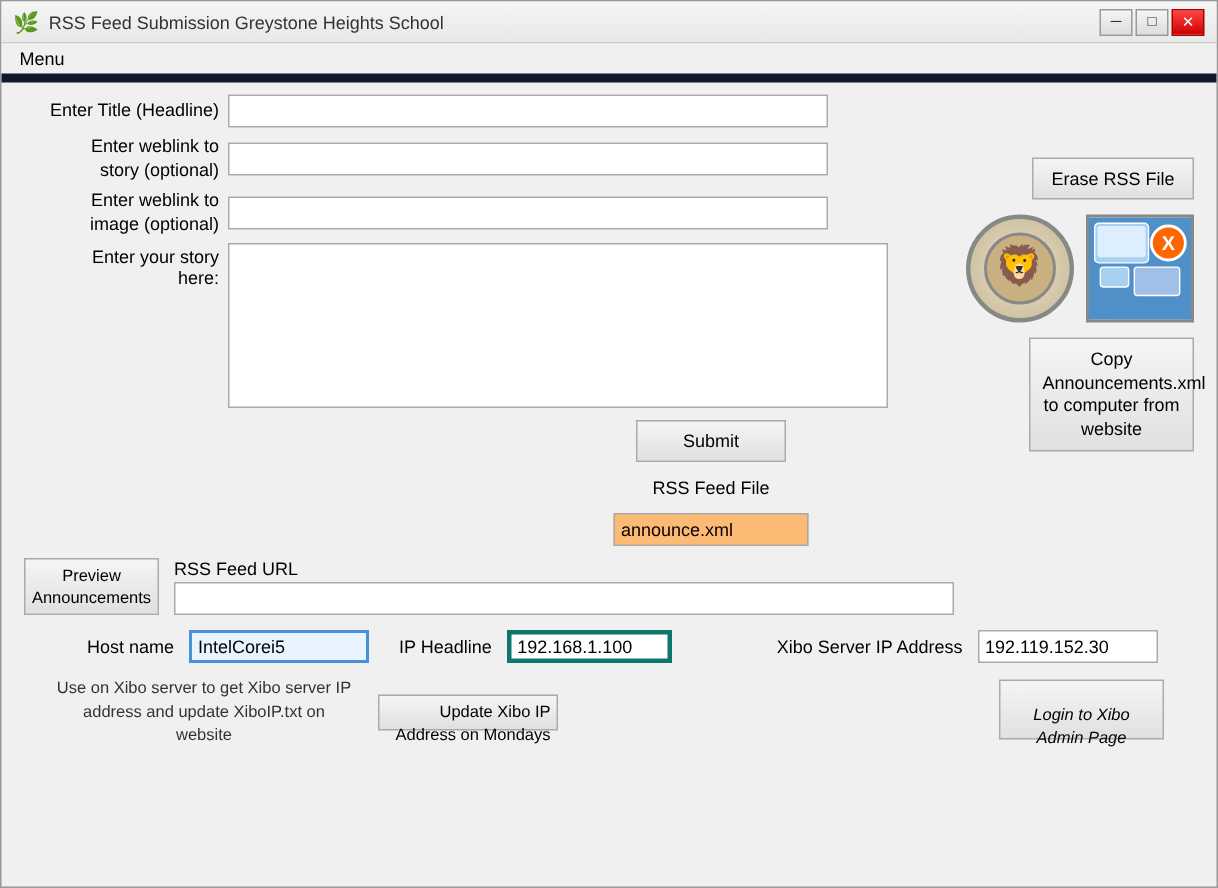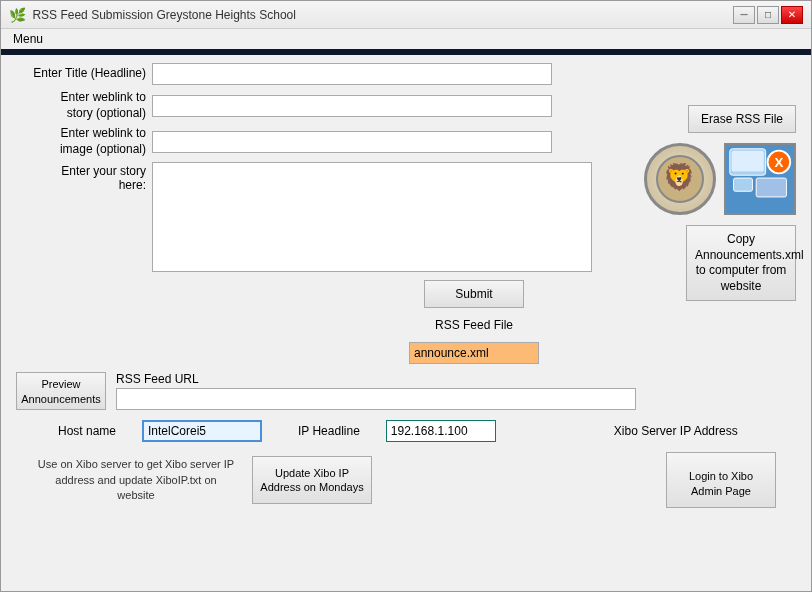--- a/index.html
+++ b/index.html
@@ -239,21 +239,21 @@
       height: 22px;
       border: 2px solid #4a90d9;
       background: #e8f4ff;
       padding: 2px 4px;
       font-size: 12px;
       outline: none;
       width: 120px;
     }
     .ip-input {
       height: 22px;
-      border: 1px solid #0f766e;
+      border: 3px solid #0f766e;
       background: white;
       padding: 2px 4px;
       font-size: 12px;
       outline: none;
       width: 110px;
     }
     .xibo-ip-input {
       height: 22px;
       border: 1px solid #aaa;
       background: white;
@@ -263,40 +263,41 @@
       width: 120px;
     }
     .use-text {
       font-size: 11px;
       max-width: 200px;
       text-align: center;
       line-height: 1.4;
       color: #333;
     }
     .update-btn {
-      height: 48px;
+      height: 24px;
       width: 120px;
       background: linear-gradient(to bottom, #f5f5f5, #e0e0e0);
       border: 1px solid #aaa;
       cursor: pointer;
       font-size: 11px;
-      text-align: center;
+      text-align: right;
       line-height: 1.3;
       padding: 4px;
     }
     .login-btn {
-      height: 56px;
+      height: 40px;
       width: 110px;
       background: linear-gradient(to bottom, #f5f5f5, #e0e0e0);
       border: 1px solid #aaa;
       cursor: pointer;
       font-size: 11px;
       text-align: center;
       line-height: 1.3;
       padding: 16px;
+      font-style: italic;
     }
     .main-content {
       position: relative;
       flex: 1;
       padding: 8px 15px;
     }
     .top-form {
       display: grid;
       grid-template-columns: 1fr;
       gap: 5px;
@@ -385,26 +386,27 @@
     </div>
 
     <div class="preview-row" style="margin-top: 8px; padding-left: 0;">
       <button class="preview-btn">Preview<br>Announcements</button>
       <div class="rss-url-section">
         <span class="rss-url-label">RSS Feed URL</span>
         <input class="rss-url-input" type="text" style="">
       </div>
     </div>
 
-    <div style="display:flex; align-items:center; margin-top: 10px; gap: 26px; padding-left: 20px;">
+    <div style="display:flex; align-items:center; margin-top: 10px; gap: 10px; padding-left: 20px;">
       <span class="host-label">Host name</span>
       <input class="host-input" type="text" value="IntelCorei5" style="">
       <span style="margin-left: 10px; font-size:12px;">IP Headline</span>
       <input class="ip-input" type="text" value="192.168.1.100" style="">
-      <span style="margin-left: 92px; font-size:12px;">Xibo Server IP Address</span>
+      <span style="margin-left: 60px; font-size:12px;">Xibo Server IP Address</span>
+      <input class="xibo-ip-input" type="text" value="192.119.152.30" style="">
     </div>
 
     <div style="display:flex; align-items:center; margin-top: 10px; gap: 16px; padding-left: 20px;">
       <span class="use-text">Use on Xibo server to get Xibo server IP address and update XiboIP.txt on website</span>
       <button class="update-btn">Update Xibo IP<br>Address on Mondays</button>
       <div style="margin-left: auto; margin-right: 20px;">
         <button class="login-btn">Login to Xibo<br>Admin Page</button>
       </div>
     </div>
 

